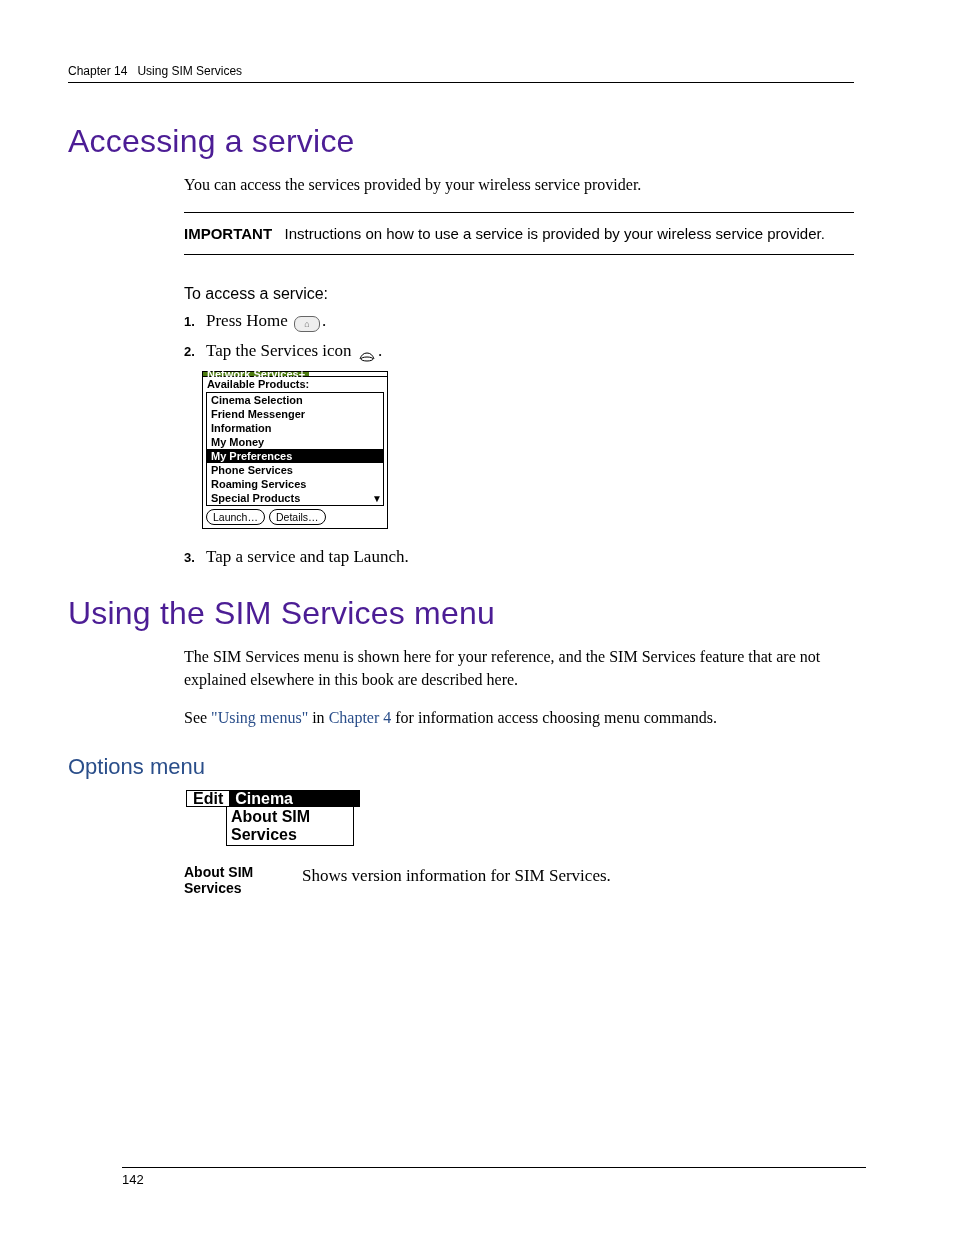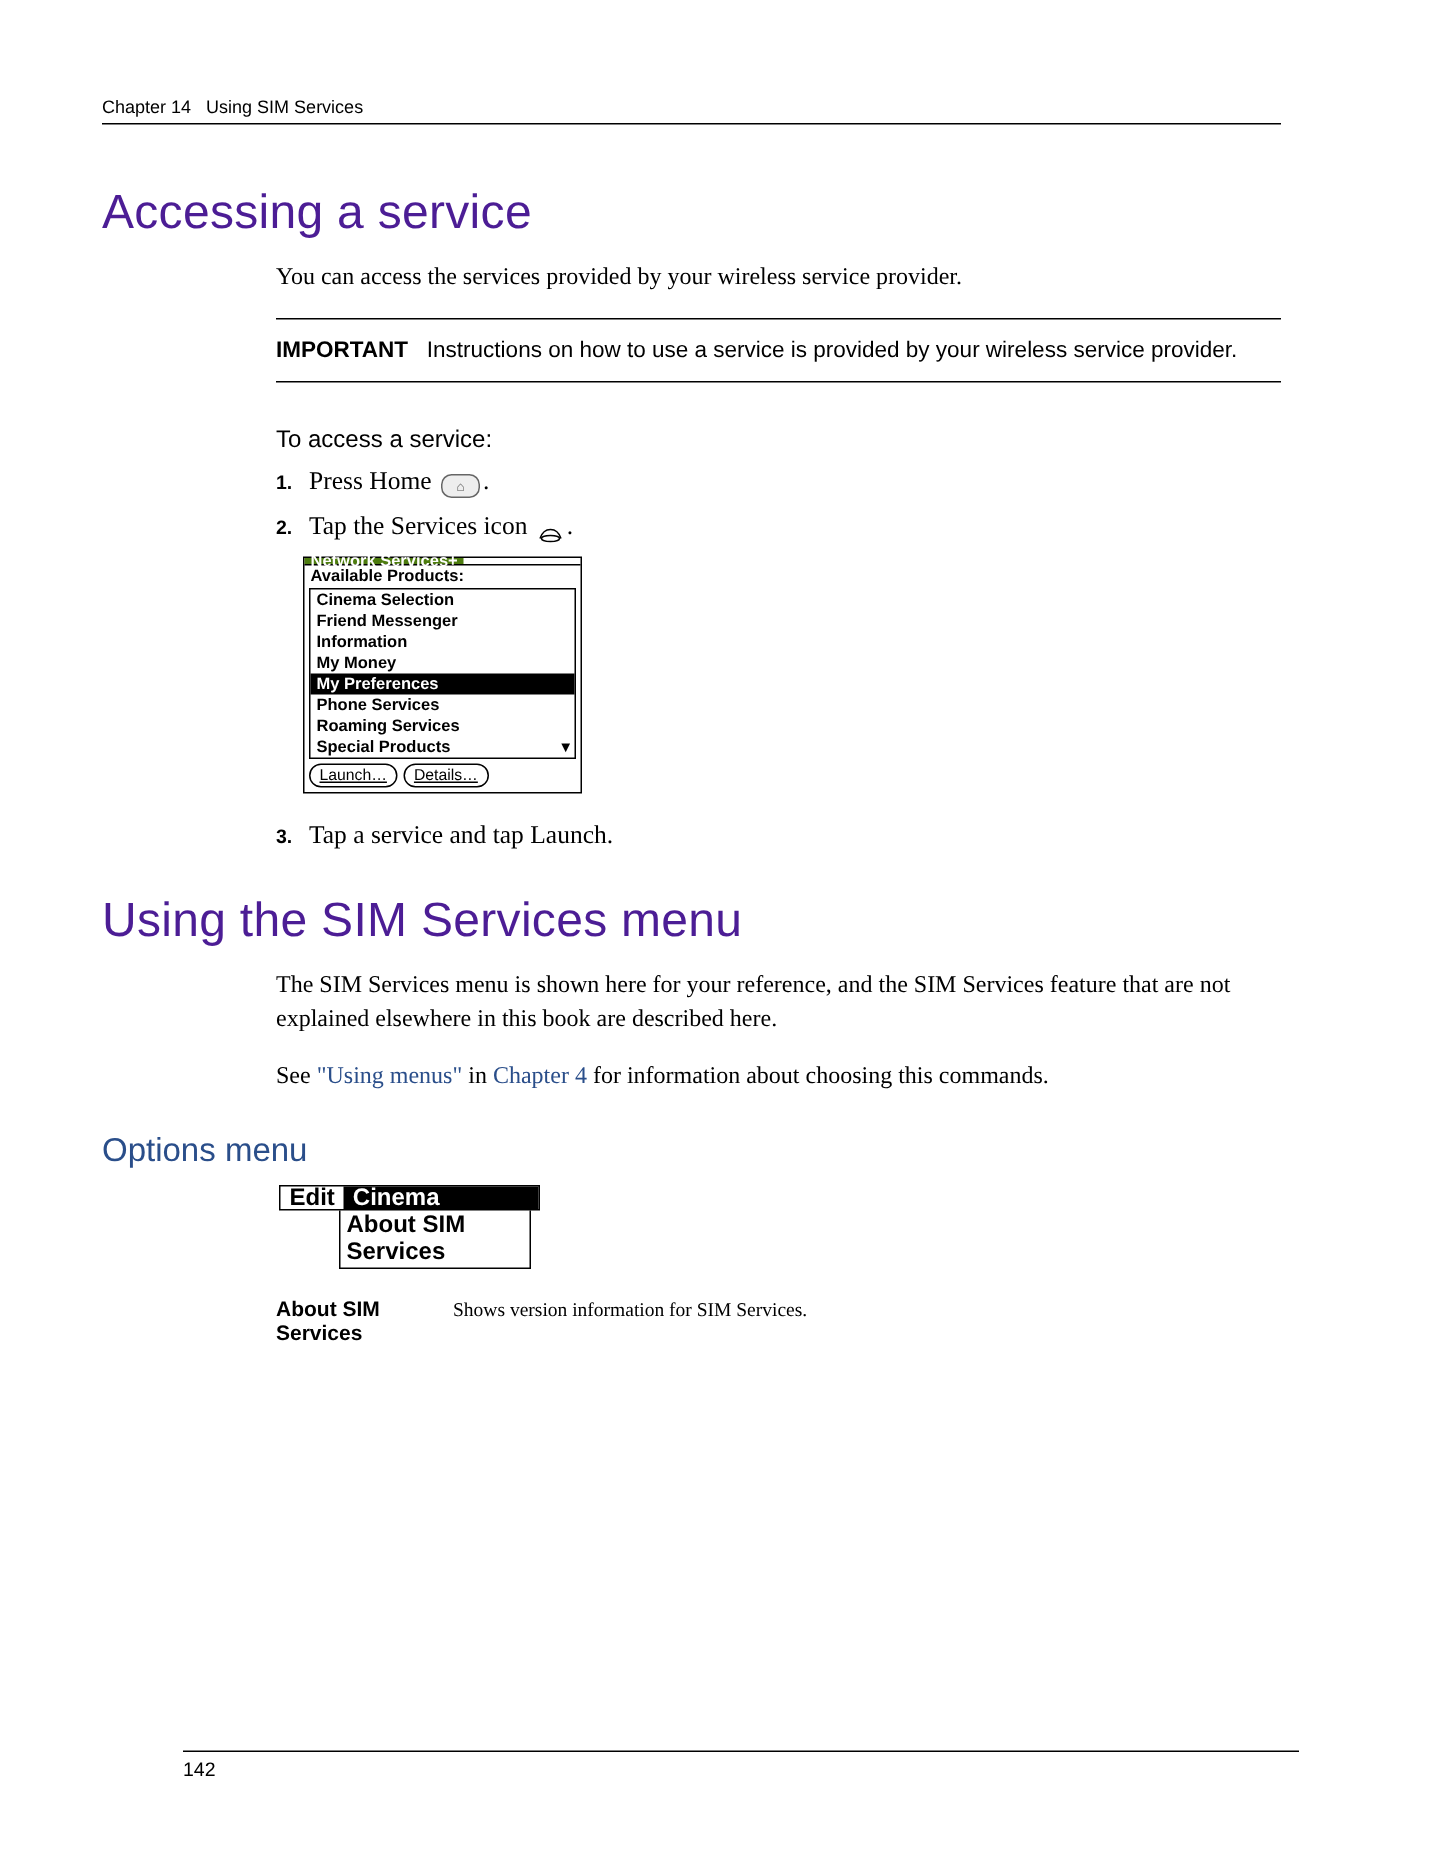--- a/index.html
+++ b/index.html
@@ -148,21 +148,20 @@
     display: flex;
     gap: 4px;
   }
   .palm-btn {
     border: 1px solid #000;
     border-radius: 8px;
     padding: 0 6px;
     font-size: 10.5px;
     font-weight: normal;
     line-height: 14px;
-    text-decoration: underline;
   }
   .link { color: #2a4e8a; }
   h2.subsection {
     font-family: "Helvetica Neue", Helvetica, Arial, sans-serif;
     font-weight: 300;
     font-stretch: condensed;
     color: #2a4e8a;
     font-size: 22px;
     margin: 24px 0 10px 0;
   }
@@ -190,21 +189,21 @@
   .def-row { display: flex; margin-top: 4px; }
   .def-left {
     font-family: "Helvetica Neue", Helvetica, Arial, sans-serif;
     font-weight: bold;
     font-size: 14px;
     width: 118px;
     flex: 0 0 118px;
     line-height: 1.2;
   }
   .def-right {
-    font-size: 13px;
+    font-size: 17px;
     line-height: 1.4;
   }
   .page-number {
     position: absolute;
     left: 122px;
     bottom: 48px;
     font-family: "Helvetica Neue", Helvetica, Arial, sans-serif;
     font-weight: normal;
     font-size: 13px;
     border-top: 1px solid #000;
@@ -277,21 +276,21 @@
         <span>Tap a service and tap Launch.</span>
       </li>
     </ol>
   </div>
 
   <h1 class="section" style="margin-top:28px;">Using the SIM Services menu</h1>
 
   <div class="body-indent">
     <p class="body">The SIM Services menu is shown here for your reference, and the SIM Services feature that are not explained elsewhere in this book are described here.</p>
     <p class="body">
-      <span>See </span><span class="link">"Using menus"</span><span> in </span><span class="link">Chapter 4</span><span> for information about choosing this commands.</span>
+      <span>See </span><span class="link">"Using menus"</span><span> in </span><span class="link">Chapter 4</span><span> for information access choosing menu commands.</span>
     </p>
   </div>
 
   <h2 class="subsection">Options menu</h2>
 
   <div class="body-indent">
     <div class="menu-shot">
       <div class="menu-bar">
         <span class="m">Edit</span>
         <span class="m sel" style="flex:1">Cinema</span>

